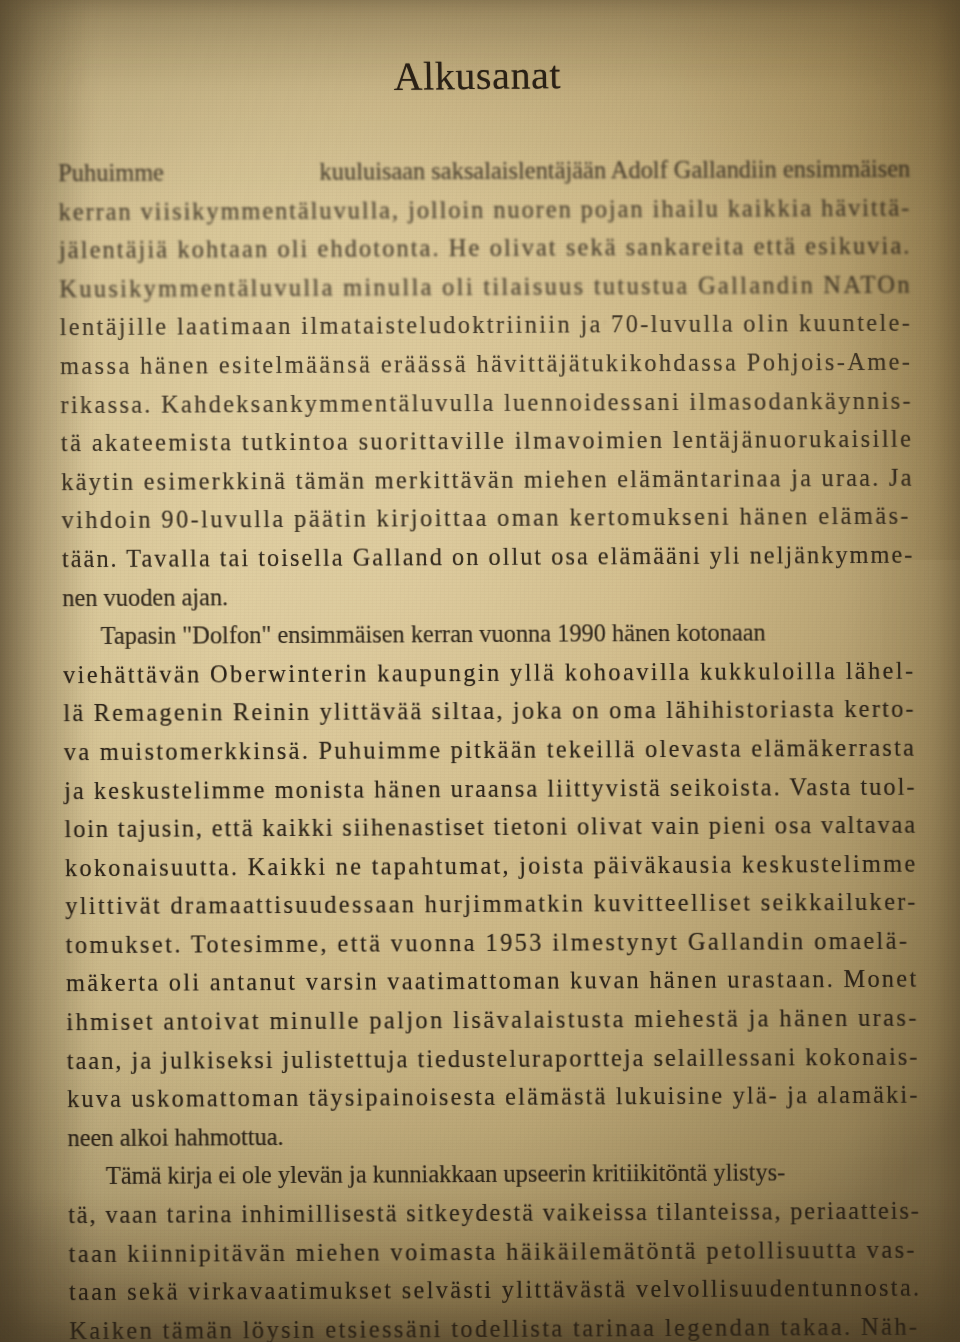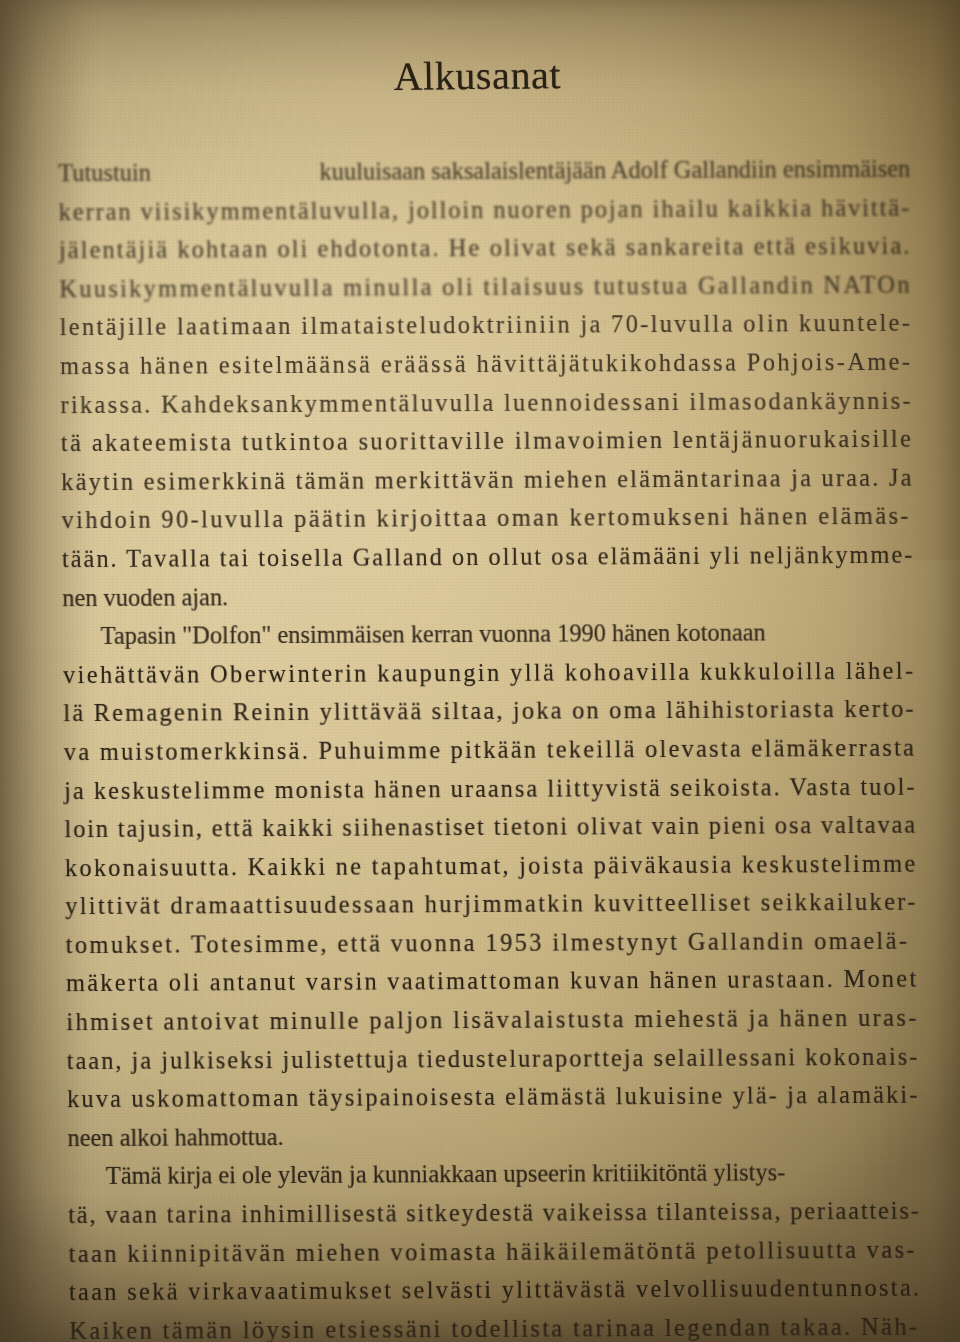--- a/index.html
+++ b/index.html
@@ -172,21 +172,21 @@
   <div class="gutter-shadow"></div>
 
   <div class="text-area">
 
     <div class="chapter-title">Alkusanat</div>
 
     <div class="body-block">
 
       <div>
         <span class="line just fz1">
-          <span>Tutustuin</span>
+          <span>Puhuimme</span>
           <span>kuuluisaan saksalaislentäjään Adolf Gallandiin ensimmäisen</span>
         </span>
         <span class="line fz1" style="letter-spacing: 1.935px;">kerran viisikymmentäluvulla, jolloin nuoren pojan ihailu kaikkia hävittä-</span>
         <span class="line fz1" style="letter-spacing: 2.084px;">jälentäjiä kohtaan oli ehdotonta. He olivat sekä sankareita että esikuvia.</span>
         <span class="line fz1" style="letter-spacing: 2.315px;">Kuusikymmentäluvulla minulla oli tilaisuus tutustua Gallandin NATOn</span>
         <span class="line fz2" style="letter-spacing: 2.343px;">lentäjille laatimaan ilmataisteludoktriiniin ja 70-luvulla olin kuuntele-</span>
         <span class="line fz2" style="letter-spacing: 2.4px;">massa hänen esitelmäänsä eräässä hävittäjätukikohdassa Pohjois-Ame-</span>
         <span class="line fz2" style="letter-spacing: 2.304px;">rikassa. Kahdeksankymmentäluvulla luennoidessani ilmasodankäynnis-</span>
         <span class="line fz3" style="letter-spacing: 2.4px;">tä akateemista tutkintoa suorittaville ilmavoimien lentäjänuorukaisille</span>
         <span class="line fz3" style="letter-spacing: 2.216px;">käytin esimerkkinä tämän merkittävän miehen elämäntarinaa ja uraa. Ja</span>

